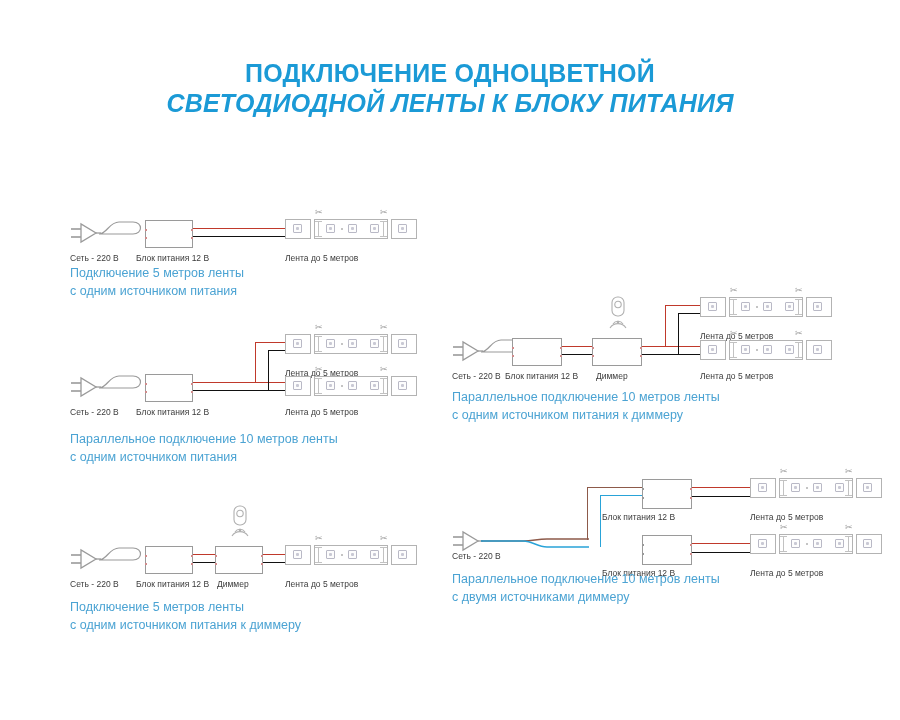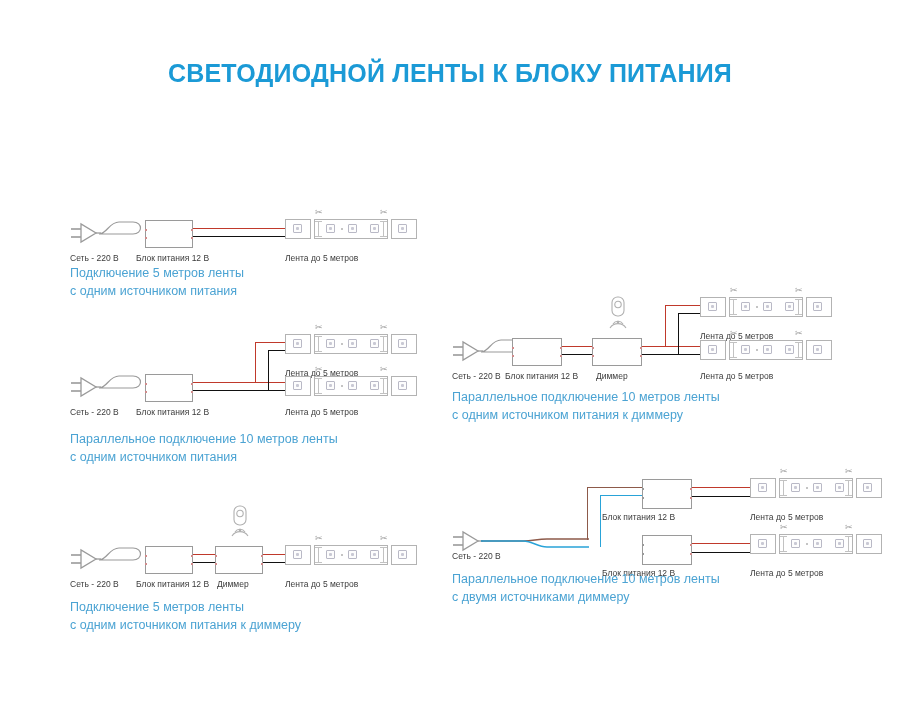--- a/index.html
+++ b/index.html
@@ -9,21 +9,21 @@
     position:relative;overflow:hidden;
   }
   .stage{position:absolute;left:0;top:0;width:900px;height:720px;}
 
   
   .title{
     position:absolute;left:0;top:58px;width:900px;text-align:center;
     color:#1b9ad6;font-weight:bold;font-size:25px;line-height:30px;
     letter-spacing:.2px;
   }
-  .title .l2{display:block;}
+  .title .l2{display:block;font-style:italic;}
 
   
   .caption{
     position:absolute;color:#4ba3d3;font-size:12.5px;line-height:18px;
     white-space:nowrap;
   }
 
   
   .plabel{
     position:absolute;color:#3b3b3b;font-size:8.5px;white-space:nowrap;
@@ -69,20 +69,21 @@
 
   
   .remote{position:absolute;}
 </style>
 </head>
 <body>
 
 <div class="stage">
 
   <div class="title">
+    <span>ПОДКЛЮЧЕНИЕ ОДНОЦВЕТНОЙ</span>
     <span class="l2">СВЕТОДИОДНОЙ ЛЕНТЫ К БЛОКУ ПИТАНИЯ</span>
   </div>
 
   <div>
 
     <svg class="plug" style="left:70px;top:222px;" width="34" height="26">
       <line x1="1" y1="7" x2="11" y2="7" stroke="#9a9a9a" stroke-width="1.6"></line>
       <line x1="1" y1="15" x2="11" y2="15" stroke="#9a9a9a" stroke-width="1.6"></line>
       <path d="M11 2 L11 20 L26 11 Z" fill="none" stroke="#9a9a9a" stroke-width="1.3"></path>
       <path d="M26 11 L31 11" stroke="#9a9a9a" stroke-width="1.3" fill="none"></path>

